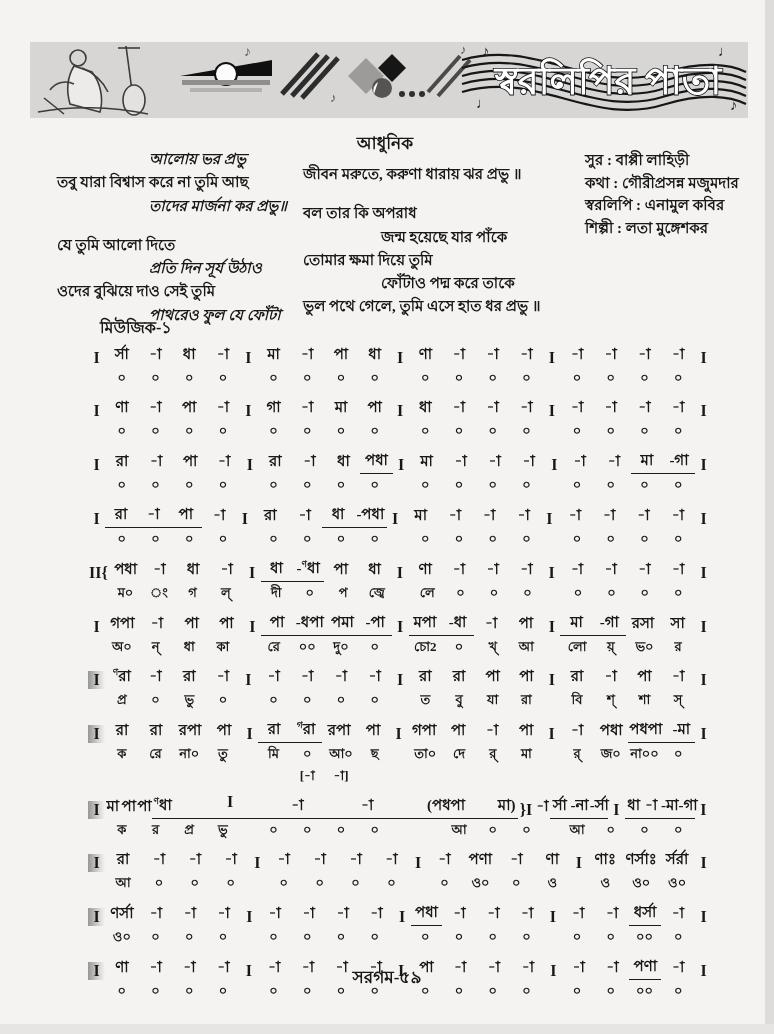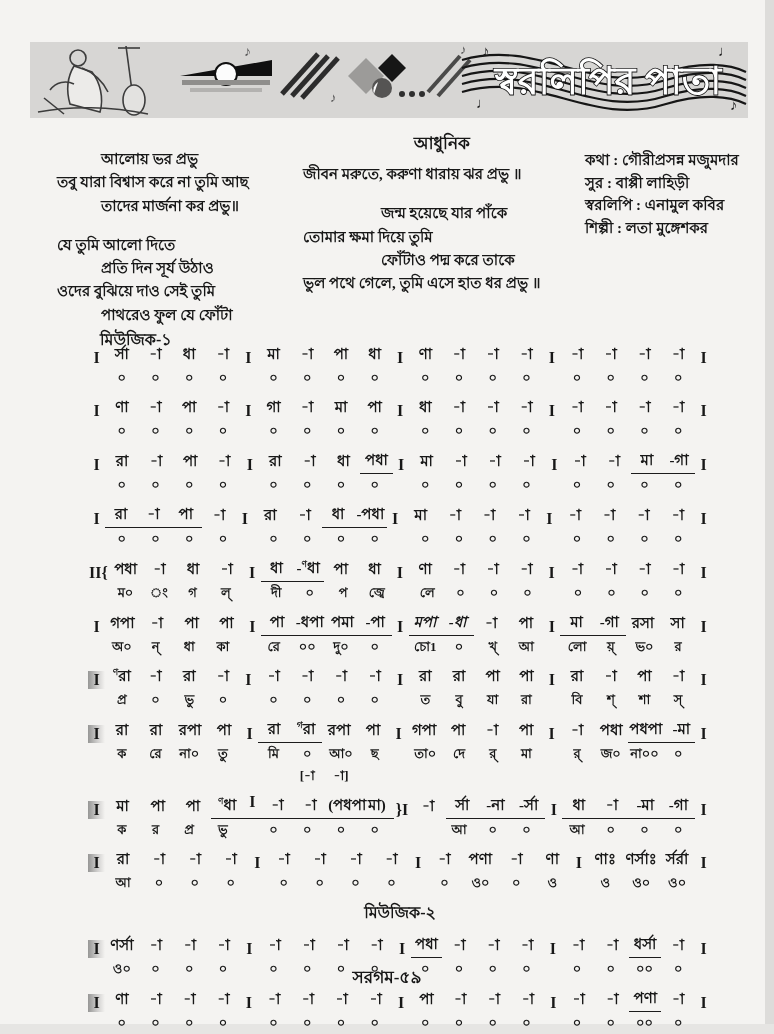--- a/index.html
+++ b/index.html
@@ -5,30 +5,30 @@
   html,body{margin:0;padding:0;}
   body{
     width:774px;height:1034px;position:relative;overflow:hidden;
     background:#f4f3f1;color:#171717;
     font-family:"Liberation Serif",serif;
   }
   .edge-right{position:absolute;top:0;right:0;width:9px;height:100%;background:#dddcda;}
   .edge-bottom{position:absolute;left:0;bottom:0;width:100%;height:10px;background:#e6e5e3;}
   .banner{position:absolute;left:30px;top:42px;width:718px;height:76px;}
   .banner svg{display:block;width:100%;height:100%;}
-  .song-type{position:absolute;left:300px;top:130px;width:170px;text-align:right;
+  .song-type{position:absolute;left:300px;top:130px;width:170px;text-align:center;
     font-size:17px;font-weight:700;}
   .lyrics-col{position:absolute;font-size:15px;font-weight:700;line-height:1.55;white-space:nowrap;}
   #lyrics-left{left:57px;top:148px;width:250px;}
   #lyrics-mid{left:303px;top:155px;width:280px;margin-top:8px;}
-  #lyrics-left .ind{margin-left:44px;}
+  #lyrics-left .ind{margin-left:92px;font-style:italic;}
   #lyrics-mid .ind{margin-left:78px;}
   .stanza-gap{height:16px;}
   #credits{position:absolute;left:585px;top:149px;font-size:15px;font-weight:700;line-height:1.5;white-space:nowrap;}
-  .sec1{position:absolute;left:100px;top:327px;font-size:16px;font-weight:700;}
+  .sec1{position:absolute;left:100px;top:315px;font-size:16px;font-weight:700;}
   .sec2{text-align:center;font-size:16px;font-weight:700;margin:2px 0 5px 0;}
   #notation{position:absolute;left:88px;top:342px;width:624px;}
   .nrow{margin-bottom:6px;}
   .nline{display:flex;align-items:flex-end;font-size:15px;font-weight:700;white-space:nowrap;}
   .lline,.aline{display:flex;font-size:13px;font-weight:700;margin-top:1px;white-space:nowrap;}
   .tok{text-align:center;}
   .cell{flex:1 1 30px;min-width:0;padding:0 1px;}
   .bar{flex:0 0 auto;min-width:15px;font-size:16px;font-weight:700;padding:0 1px;}
   .ph{visibility:hidden;}
   .ug{display:flex;border-bottom:1.6px solid #1c1c1c;}
@@ -112,28 +112,29 @@
     <div class="ind">তাদের মার্জনা কর প্রভু॥</div>
     <div class="stanza-gap"></div>
     <div>যে তুমি আলো দিতে</div>
     <div class="ind">প্রতি দিন সূর্য উঠাও</div>
     <div>ওদের বুঝিয়ে দাও সেই তুমি</div>
     <div class="ind">পাথরেও ফুল যে ফোঁটা</div>
   </div>
 <div id="lyrics-mid" class="lyrics-col">
     <div>জীবন মরুতে, করুণা ধারায় ঝর প্রভু ॥</div>
     <div class="stanza-gap"></div>
+    <div>বল তার কি অপরাধ</div>
     <div class="ind">জন্ম হয়েছে যার পাঁকে</div>
     <div>তোমার ক্ষমা দিয়ে তুমি</div>
     <div class="ind">ফোঁটাও পদ্ম করে তাকে</div>
     <div>ভুল পথে গেলে, তুমি এসে হাত ধর প্রভু ॥</div>
   </div>
 <div id="credits">
+    <div>সুর : বাপ্পী লাহিড়ী</div>
     <div>কথা : গৌরীপ্রসন্ন মজুমদার</div>
-    <div>সুর : বাপ্পী লাহিড়ী</div>
     <div>স্বরলিপি : এনামুল কবির</div>
     <div>শিল্পী : লতা মুঙ্গেশকর</div>
   </div>
 
 <div class="sec1">মিউজিক-১</div>
 <div id="notation">
     <div class="nrow">
       <div class="nline">
         <span class="tok bar">I</span>
         <span class="tok cell">র্সা</span>
@@ -393,21 +394,21 @@
         <span class="tok bar">I</span>
         <span class="ug" style="flex: 2 1 60px;">
           <span class="tok cell">পা</span>
           <span class="tok cell">-ধপা</span>
         </span>
         <span class="ug" style="flex: 2 1 60px;">
           <span class="tok cell">পমা</span>
           <span class="tok cell">-পা</span>
         </span>
         <span class="tok bar">I</span>
-        <span class="ug" style="flex: 2 1 60px; font-style: italic;">
+        <span class="ug" style="flex: 2 1 60px;">
           <span class="tok cell">মপা</span>
           <span class="tok cell">-ধা</span>
         </span>
         <span class="tok cell">-া</span>
         <span class="tok cell">পা</span>
         <span class="tok bar">I</span>
         <span class="ug" style="flex: 2 1 60px;">
           <span class="tok cell">মা</span>
           <span class="tok cell">-গা</span>
         </span>
@@ -420,21 +421,21 @@
         <span class="tok cell">অ০</span>
         <span class="tok cell">ন্</span>
         <span class="tok cell">ধা</span>
         <span class="tok cell">কা</span>
         <span class="tok bar ph">I</span>
         <span class="tok cell">রে</span>
         <span class="tok cell">০০</span>
         <span class="tok cell">দু০</span>
         <span class="tok cell">০</span>
         <span class="tok bar ph">I</span>
-        <span class="tok cell">চো1</span>
+        <span class="tok cell">চো2</span>
         <span class="tok cell">০</span>
         <span class="tok cell">খ্</span>
         <span class="tok cell">আ</span>
         <span class="tok bar ph">I</span>
         <span class="tok cell">লো</span>
         <span class="tok cell">য়্</span>
         <span class="tok cell">ভ০</span>
         <span class="tok cell">র</span>
         <span class="tok bar ph">I</span>
       </div>
@@ -561,21 +562,21 @@
         <span class="tok cell">&nbsp;</span>
         <span class="tok bar ph">I</span>
       </div>
     </div>
     <div class="nrow heavy">
       <div class="nline">
         <span class="tok bar">I</span>
         <span class="tok cell">মা</span>
         <span class="tok cell">পা</span>
         <span class="tok cell">পা</span>
-        <span class="ug" style="flex: 5 1 167px;">
+        <span class="ug" style="flex: 5 1 167px; gap: 48px;">
           <span class="tok cell"><sup>ণ</sup>ধা</span>
           <span class="tok bar">I</span>
           <span class="tok cell">-া</span>
           <span class="tok cell">-া</span>
           <span class="tok cell">(পধপা</span>
           <span class="tok cell">মা)</span>
         </span>
         <span class="tok bar">}I</span>
         <span class="tok cell">-া</span>
         <span class="ug" style="flex: 3 1 90px;">
@@ -655,21 +656,20 @@
         <span class="tok cell">ও০</span>
         <span class="tok cell">০</span>
         <span class="tok cell">ও</span>
         <span class="tok bar ph">I</span>
         <span class="tok cell">ও</span>
         <span class="tok cell">ও০</span>
         <span class="tok cell">ও০</span>
         <span class="tok bar ph">I</span>
       </div>
     </div>
-    <div class="sec2">মিউজিক-২</div>
     <div class="nrow heavy">
       <div class="nline">
         <span class="tok bar">I</span>
         <span class="tok cell">ণর্সা</span>
         <span class="tok cell">-া</span>
         <span class="tok cell">-া</span>
         <span class="tok cell">-া</span>
         <span class="tok bar">I</span>
         <span class="tok cell">-া</span>
         <span class="tok cell">-া</span>

